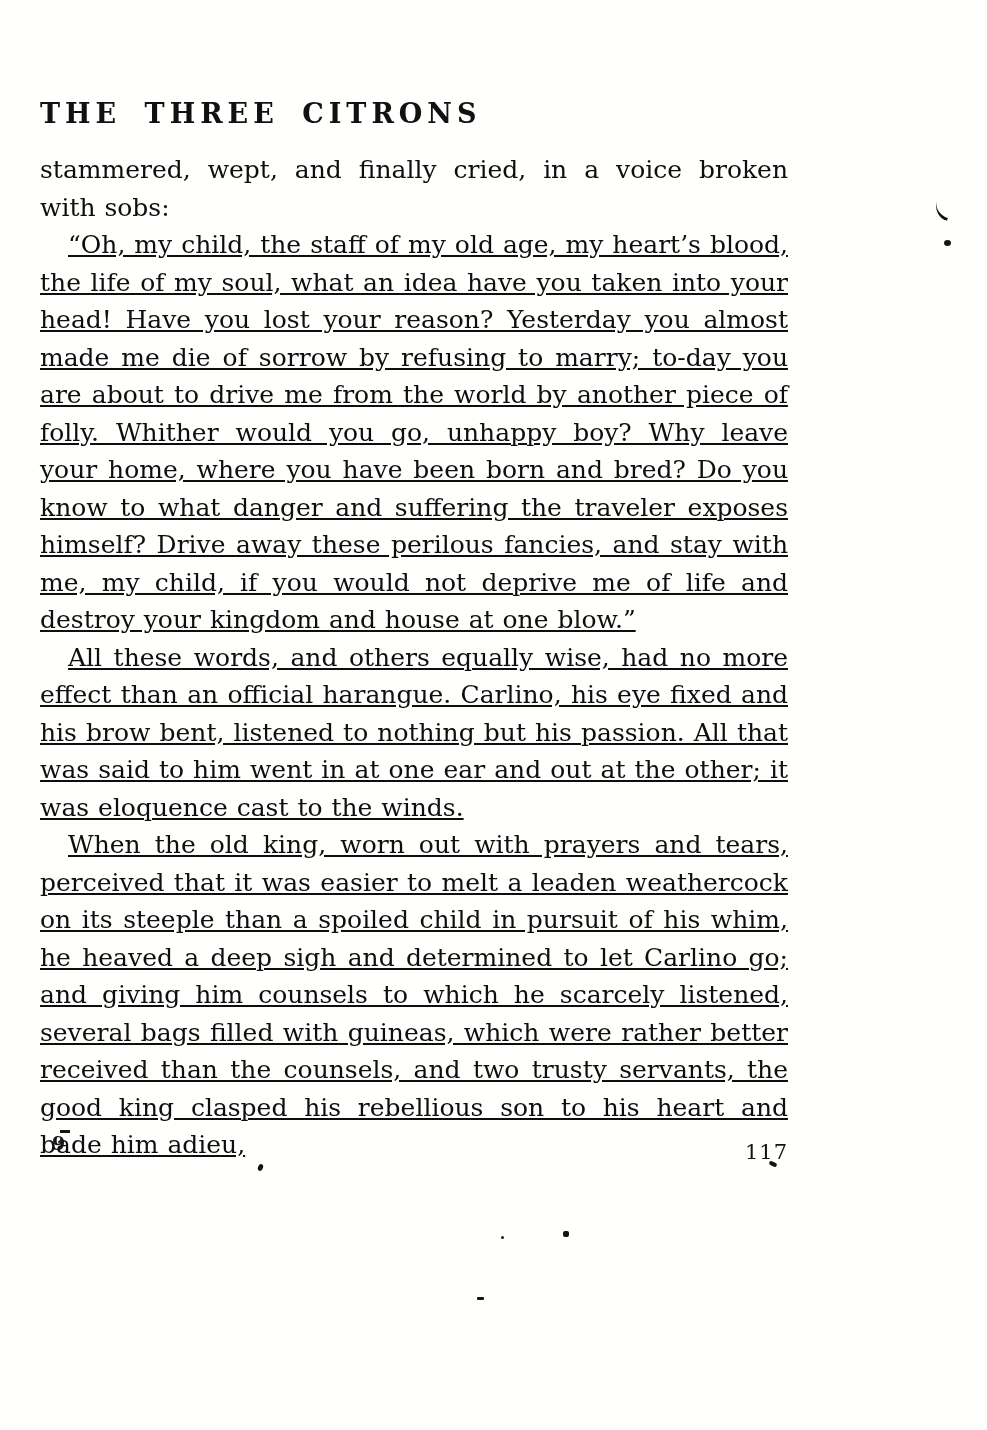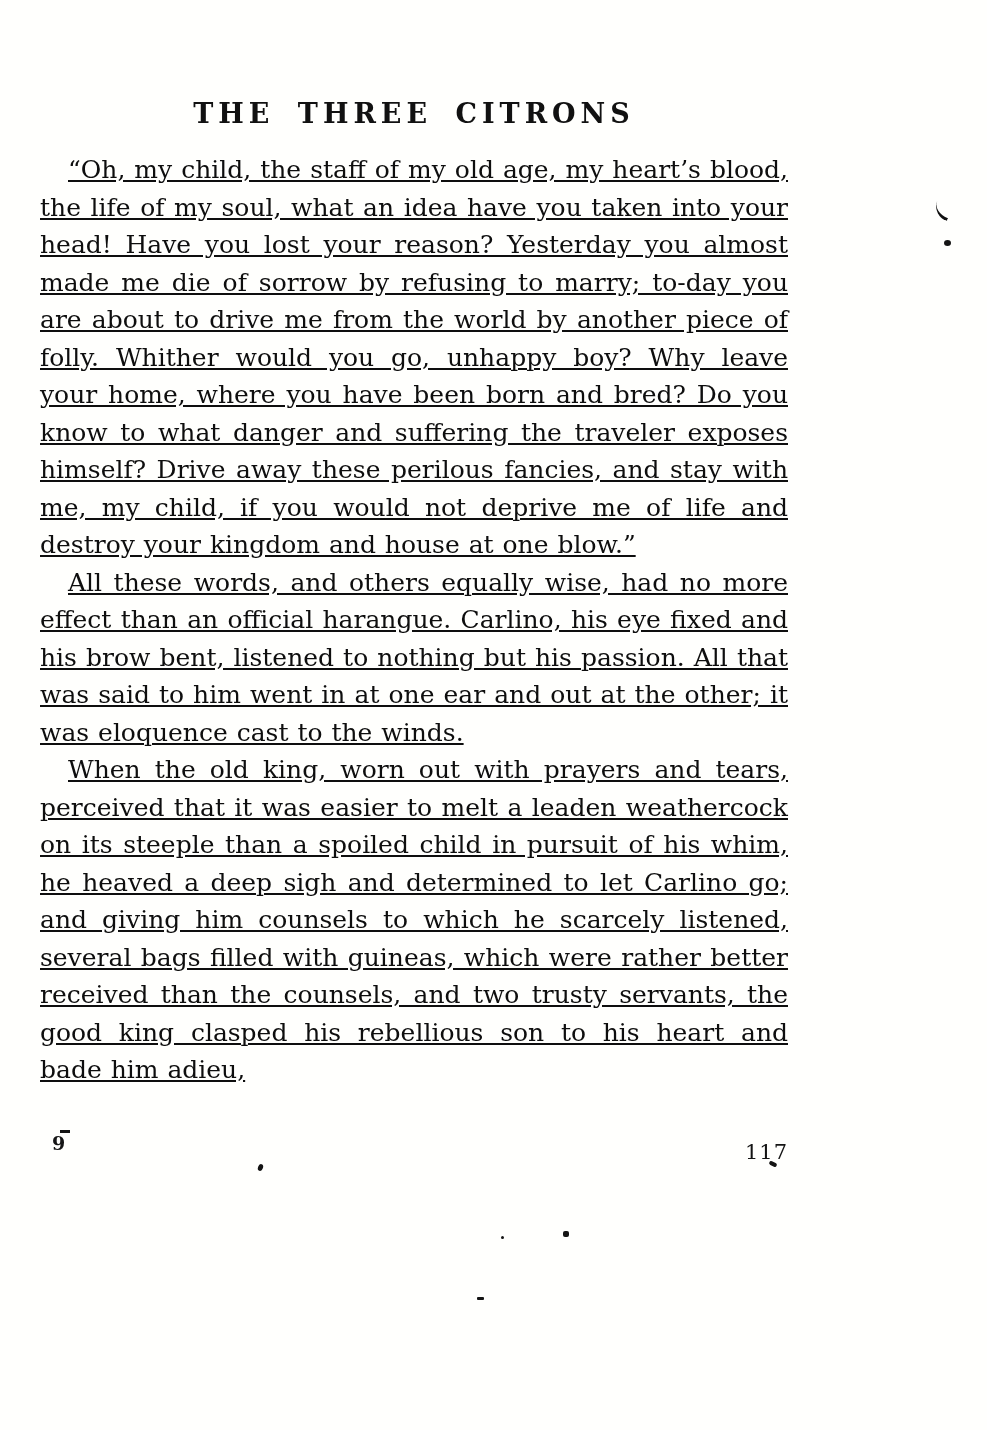--- a/index.html
+++ b/index.html
@@ -14,21 +14,21 @@
     background: #fffffd;
     color: #0e0e0e;
     font-family: "DejaVu Serif", "Liberation Serif", serif;
     overflow: hidden;
   }
   .page-title {
     position: absolute;
     top: 98px;
     left: 40px;
     width: 748px;
-    text-align: center;
+    text-align: left;
     font-size: 27px;
     font-weight: 700;
     letter-spacing: 5px;
     word-spacing: 9px;
     color: #111;
     white-space: nowrap;
   }
   .text-block {
     position: absolute;
     top: 151px;
@@ -86,20 +86,21 @@
   }
 </style>
 </head>
 <body>
 
 <div class="page">
 
   <div class="page-title">THE THREE CITRONS</div>
 
   <div class="text-block">
+    <p class="para">stammered, wept, and finally cried, in a voice broken with sobs:</p>
     <p class="para indent">“Oh, my child, the staff of my old age, my heart’s blood, the life of my soul, what an idea have you taken into your head! Have you lost your reason? Yesterday you almost made me die of sorrow by refusing to marry; to-day you are about to drive me from the world by another piece of folly. Whither would you go, unhappy boy? Why leave your home, where you have been born and bred? Do you know to what danger and suffering the traveler exposes himself? Drive away these perilous fancies, and stay with me, my child, if you would not deprive me of life and destroy your kingdom and house at one blow.”</p>
     <p class="para indent">All these words, and others equally wise, had no more effect than an official harangue. Carlino, his eye fixed and his brow bent, listened to nothing but his passion. All that was said to him went in at one ear and out at the other; it was eloquence cast to the winds.</p>
     <p class="para indent">When the old king, worn out with prayers and tears, perceived that it was easier to melt a leaden weathercock on its steeple than a spoiled child in pursuit of his whim, he heaved a deep sigh and determined to let Carlino go; and giving him counsels to which he scarcely listened, several bags filled with guineas, which were rather better received than the counsels, and two trusty servants, the good king clasped his rebellious son to his heart and bade him adieu,</p>
   </div>
 
   <div class="footer-sig">9</div>
 
   <div class="footer-page">117</div>
 
   <div class="curve-mark"></div>

